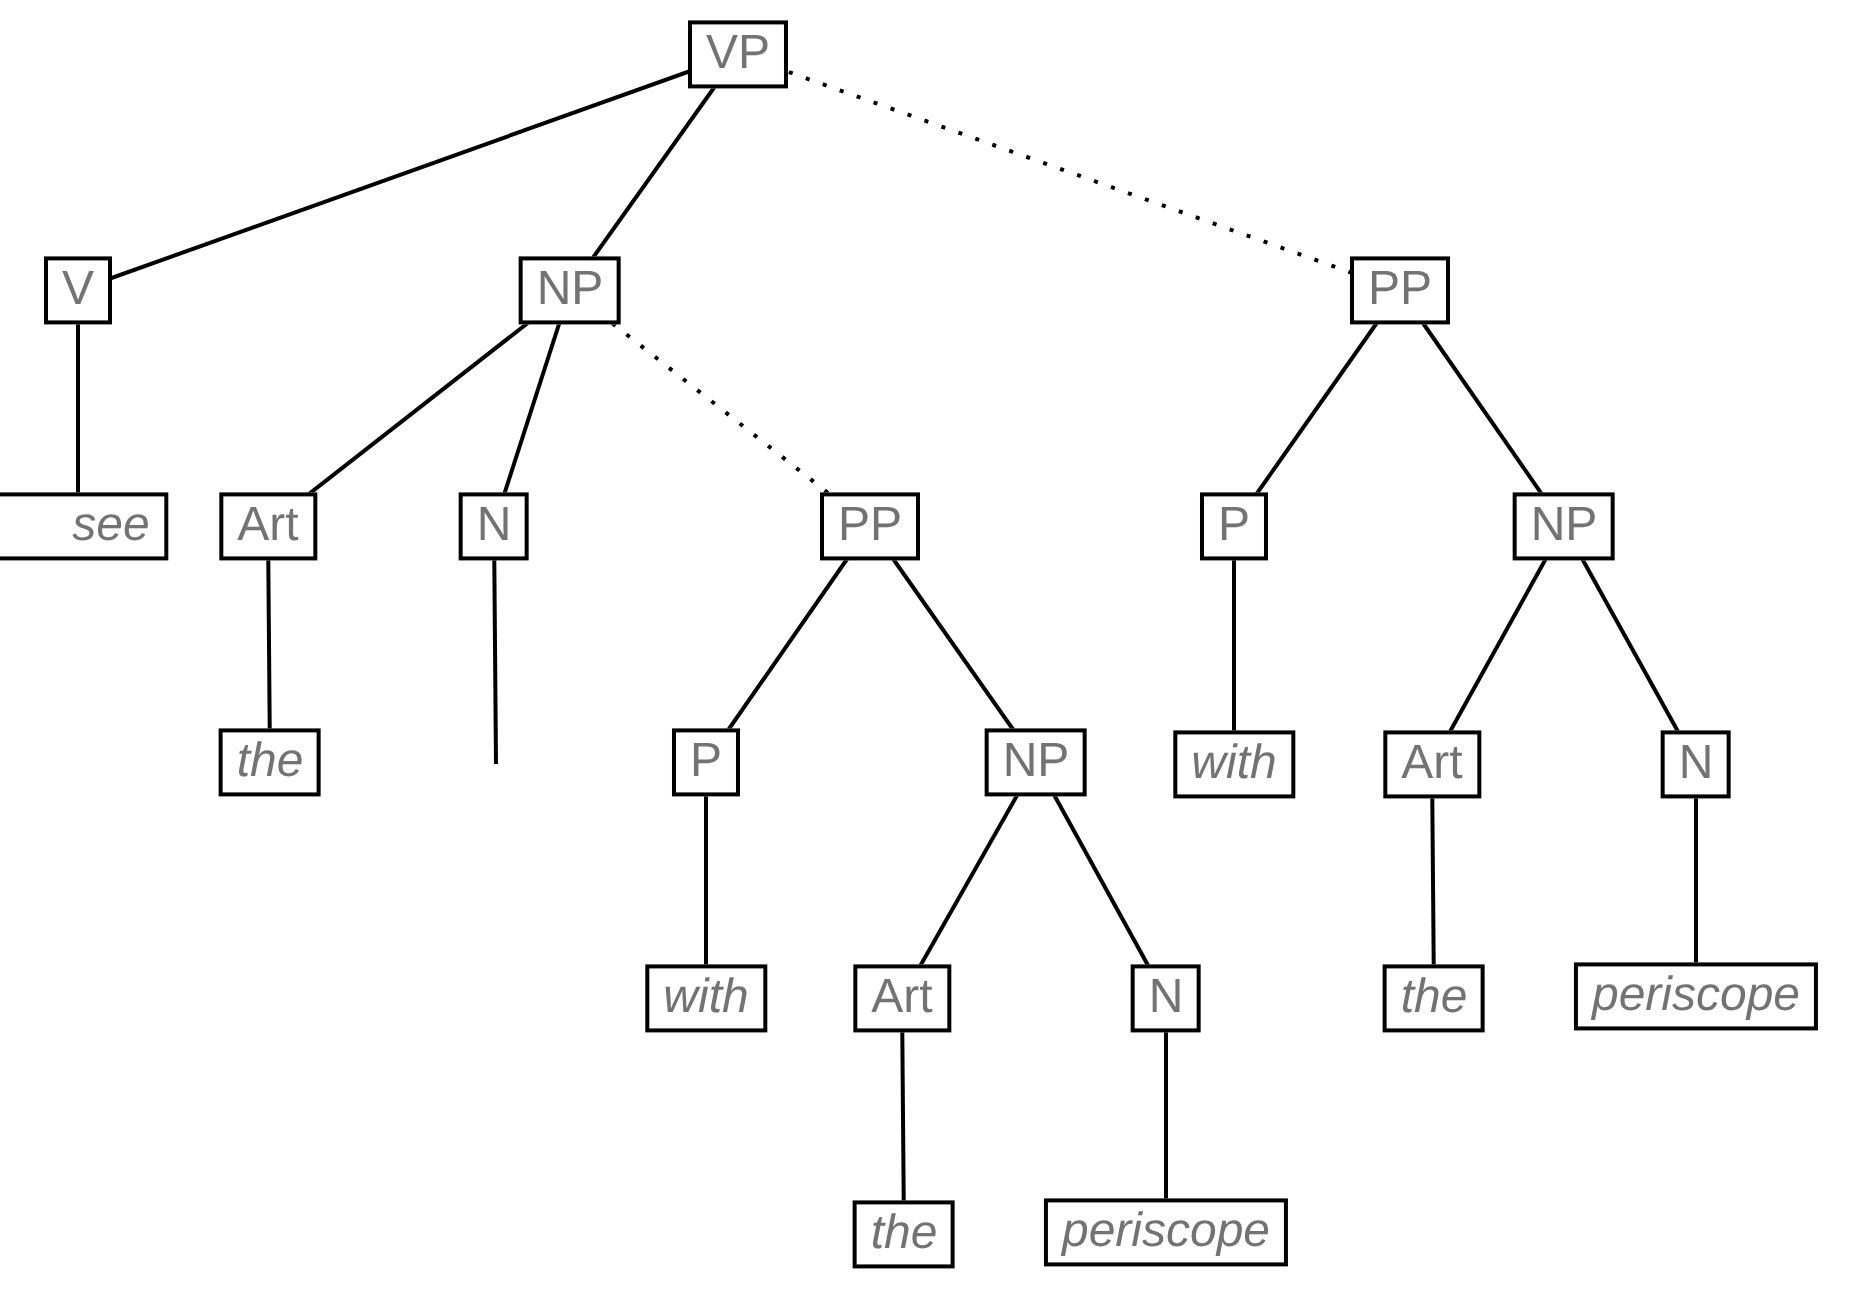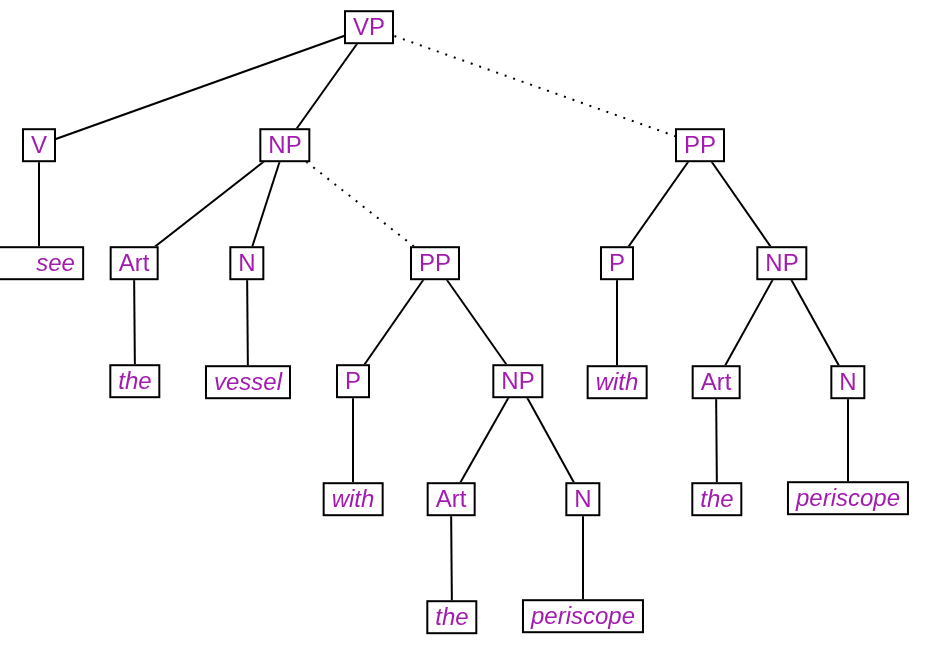--- a/index.html
+++ b/index.html
@@ -31,21 +31,21 @@
     stroke-dasharray: 2 7;
   }
   .node {
     position: absolute;
     transform: translate(-50%, -50%);
     background: #ffffff;
     border: 2px solid #000000;
     padding: 1px 7px;
     font-size: 24px;
     line-height: 1.15;
-    color: #a21caf;
+    color: #737373;
     white-space: nowrap;
     text-align: center;
   }
   .node.leaf {
     font-style: italic;
   }
 </style>
 </head>
 <body>
 
@@ -83,21 +83,20 @@
   <div class="node" style="left:700px; top:145px;">PP</div>
 
   <div class="node leaf" style="left:39px; top:263px;padding-left:40px;">see</div>
   <div class="node" style="left:134px; top:263px;">Art</div>
   <div class="node" style="left:247px; top:263px;">N</div>
   <div class="node" style="left:435px; top:263px;">PP</div>
   <div class="node" style="left:617px; top:263px;">P</div>
   <div class="node" style="left:782px; top:263px;">NP</div>
 
   <div class="node leaf" style="left:135px; top:381px;">the</div>
-  <div class="node leaf" style="left:248px; top:382px;">vessel</div>
   <div class="node" style="left:353px; top:381px;">P</div>
   <div class="node" style="left:518px; top:381px;">NP</div>
   <div class="node leaf" style="left:617px; top:382px;">with</div>
   <div class="node" style="left:716px; top:382px;">Art</div>
   <div class="node" style="left:848px; top:382px;">N</div>
 
   <div class="node leaf" style="left:353px; top:499px;">with</div>
   <div class="node" style="left:451px; top:499px;">Art</div>
   <div class="node" style="left:583px; top:499px;">N</div>
   <div class="node leaf" style="left:717px; top:499px;">the</div>

